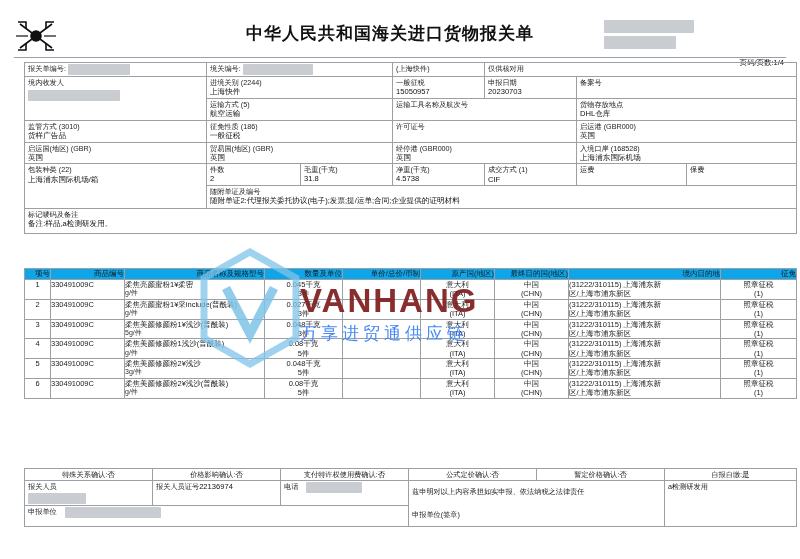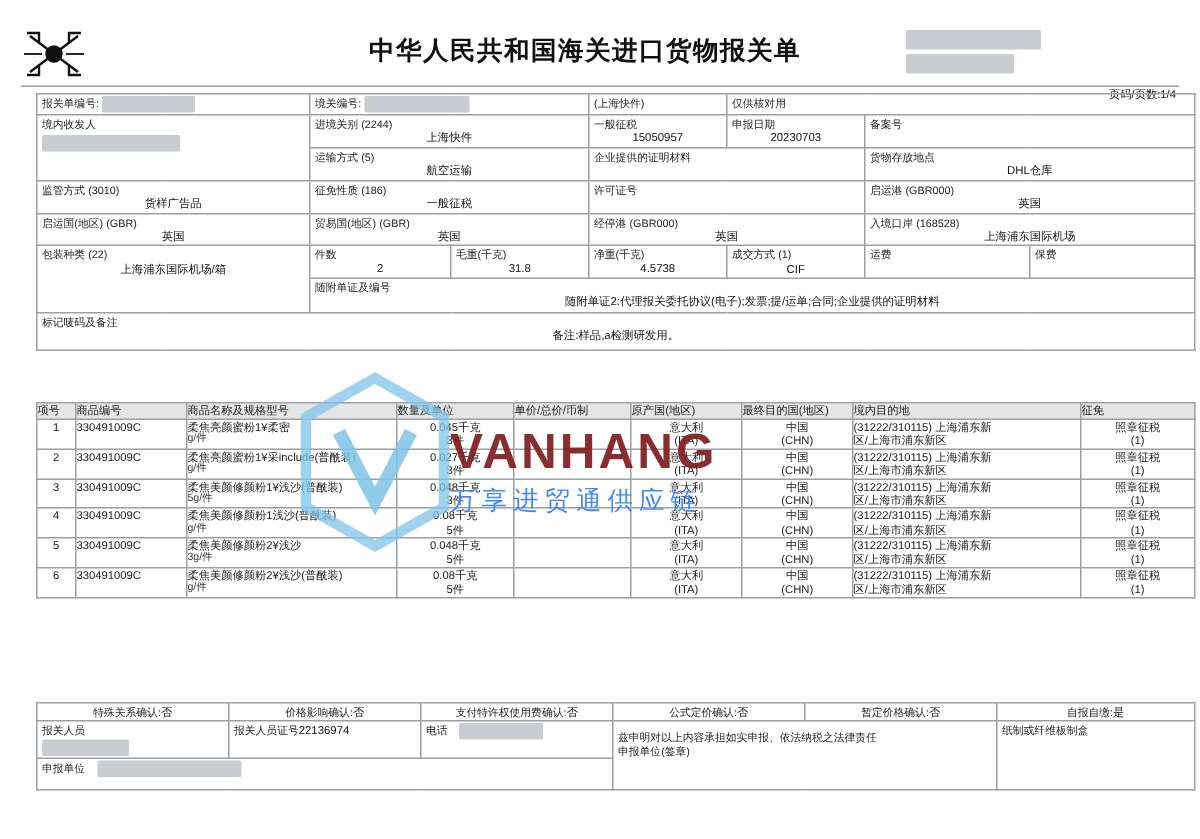--- a/index.html
+++ b/index.html
@@ -56,25 +56,25 @@
     border: 1px solid #9aa0a6;
     padding: 0;
     vertical-align: top;
     font-size: 7.5px;
     color: #1a1a1a;
     line-height: 1.25;
     height: 11px;
   }
   .cell { padding: 1px 3px 1px 3px; position: relative; min-height: 11px; }
   .lbl { font-size: 7.2px; color: #222; white-space: nowrap; }
-  .val { font-size: 7.6px; color: #111; white-space: nowrap; text-align: center; }
+  .val { font-size: 7.6px; color: #111; white-space: nowrap; }
   .two { display: block; }
 
   
-  .gtitle td { background: #e5e5e5; font-size: 7.4px; text-align: left; font-weight: normal; padding: 2px 1px; }
+  .gtitle td { background: #0ea5e9; font-size: 7.4px; text-align: right; font-weight: normal; padding: 2px 1px; }
   .gcell { padding: 2px 3px; font-size: 7.4px; }
   .c { text-align: center; }
 
   .sub { font-size: 7px; color: #333; }
   .wm-text {
     position: absolute;
     left: 300px; top: 282px;
     font-size: 33px;
     font-weight: bold;
     color: #7f1d1d;
@@ -203,21 +203,21 @@
     <tr>
       <td colspan="2">
         <div class="cell">
           <span class="lbl">运输方式</span>
           <span class="lbl">(5)</span>
           <span class="val two">航空运输</span>
         </div>
       </td>
       <td colspan="2">
         <div class="cell">
-          <span class="lbl two">企业提供的证明材料</span>
+          <span class="lbl two">运输工具名称及航次号</span>
           <span class="val two"></span>
         </div>
       </td>
       <td colspan="2">
         <div class="cell">
           <span class="lbl two">货物存放地点</span>
           <span class="val two">DHL仓库</span>
         </div>
       </td>
     </tr>
@@ -621,26 +621,26 @@
       </td>
       <td>
         <div class="cell">
           <span class="lbl">电话</span>
           <span class="redact" style="width:56px;margin-left:6px"></span>
         </div>
       </td>
       <td colspan="2" rowspan="2">
         <div class="cell" style="padding-top:6px">
           <span class="lbl two" style="white-space:normal">兹申明对以上内容承担如实申报、依法纳税之法律责任</span>
-          <span class="lbl two" style="">申报单位(签章)</span>
+          <span class="lbl two" style="margin-top:14px">申报单位(签章)</span>
         </div>
       </td>
       <td rowspan="2">
         <div class="cell">
-          <span class="lbl two">纸制或纤维板制盒</span>
+          <span class="lbl two">a检测研发用</span>
         </div>
       </td>
     </tr>
 
     <tr>
       <td colspan="3">
         <div class="cell" style="min-height:20px">
           <span class="lbl">申报单位</span>
           <span class="redact" style="width:96px;margin-left:6px"></span>
         </div>

